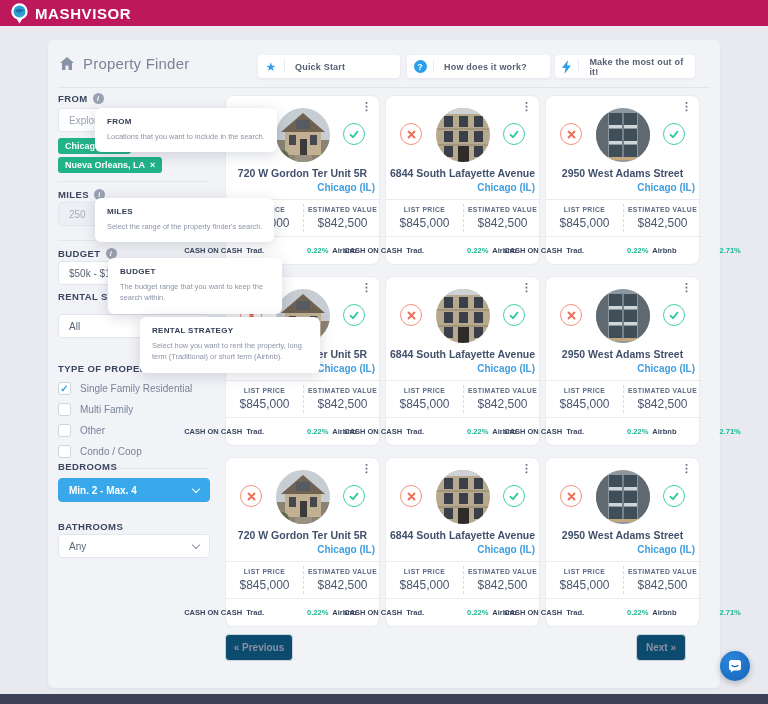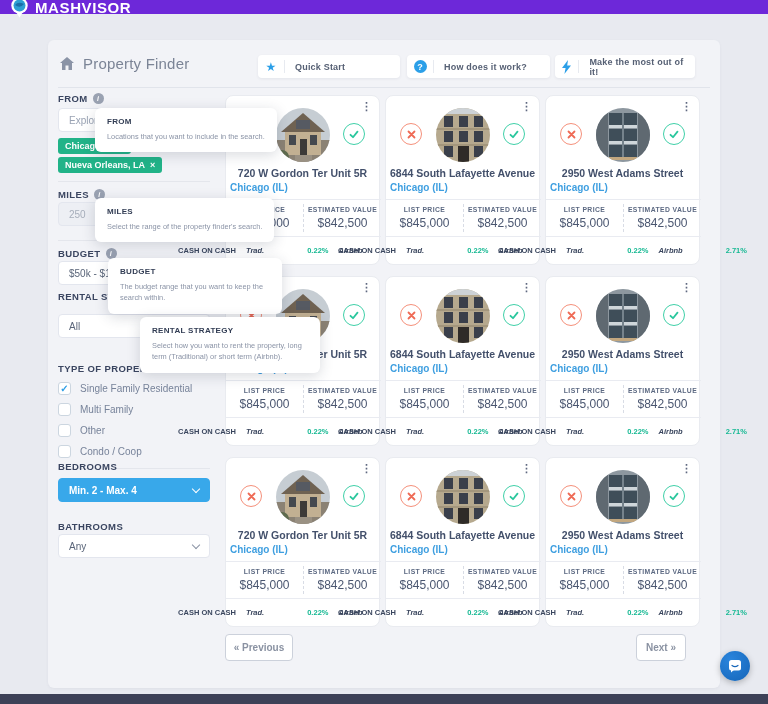--- a/index.html
+++ b/index.html
@@ -1,20 +1,20 @@
 <!DOCTYPE html>
 <html><head>
 <meta charset="utf-8">
 <style>
   html,body{margin:0;padding:0;}
   .app{position:relative;width:768px;height:704px;background:#e8eaf0;overflow:hidden;
        font-family:"Liberation Sans",sans-serif;-webkit-font-smoothing:antialiased;}
 
   
-  .navbar{position:absolute;left:0;top:0;width:768px;height:14px;background:#6d28d9;
+  .navbar{position:absolute;left:0;top:0;width:768px;height:26px;background:#be185d;
           display:flex;align-items:center;padding-left:10px;box-sizing:border-box;z-index:5;}
   .brand{display:flex;align-items:center;gap:6px;}
   .brand-text{color:#fff;font-weight:bold;font-size:15px;letter-spacing:.6px;}
 
   
   .panel{position:absolute;left:48px;top:40px;width:672px;height:648px;background:#f2f3f7;
          border-radius:6px;box-shadow:0 1px 3px rgba(60,70,100,.06);}
 
   
   .page-header{position:absolute;left:60px;top:55px;display:flex;align-items:center;gap:9px;z-index:2;}
@@ -76,37 +76,37 @@
         border-radius:8px;box-sizing:border-box;}
   .card-menu{position:absolute;right:7px;top:5px;color:#5f6880;font-size:11px;font-weight:bold;
              cursor:pointer;line-height:1;}
   .photo{position:absolute;left:50px;top:12px;width:54px;height:54px;border-radius:50%;cursor:pointer;}
   .circ{position:absolute;top:27px;width:22px;height:22px;border-radius:50%;box-sizing:border-box;
         background:#fff;display:flex;align-items:center;justify-content:center;cursor:pointer;}
   .reject{left:14px;border:1.5px solid #f5907b;}
   .accept{right:14px;border:1.5px solid #3fd0a8;}
   .addr{position:absolute;left:4px;right:4px;top:71px;text-align:center;font-size:10.5px;
         font-weight:bold;color:#43506b;white-space:nowrap;overflow:hidden;cursor:pointer;}
-  .city{position:absolute;left:4px;right:4px;top:86px;text-align:left;font-size:10px;
+  .city{position:absolute;left:4px;right:4px;top:86px;text-align:right;font-size:10px;
         font-weight:bold;color:#3f9fe0;cursor:pointer;}
   .ptable{position:absolute;left:0;top:103px;width:155px;height:36px;border-top:1px solid #e9ebf1;
           border-bottom:1px solid #e9ebf1;display:flex;}
   .pcell{flex:1;text-align:center;padding-top:6px;}
   .pdiv{width:0;border-left:1px dashed #d8dce5;margin:4px 0;}
   .plabel{font-size:6.8px;font-weight:bold;color:#5c6982;letter-spacing:.4px;}
   .pvalue{font-size:12px;color:#4a5670;margin-top:3px;}
   .cash{position:absolute;left:0;right:0;top:150px;display:flex;align-items:center;
         justify-content:center;gap:4px;white-space:nowrap;}
   .clabel,.ckey{font-size:7.5px;font-weight:bold;color:#3a465e;}
-  .ckey{margin-left:6px;font-style:italic;}
+  .ckey{}
   .cval{font-size:7.5px;font-weight:bold;color:#14b892;padding-left:39px;}
 
   
   .pagebtn{position:absolute;top:634px;height:27px;box-sizing:border-box;border:1px solid #ccd1db;
-           border-radius:4px;background:#ffffff;color:#8a92a2;font-size:10px;font-weight:bold;
+           border-radius:4px;background:#0c4a6e;color:#8a92a2;font-size:10px;font-weight:bold;
            display:flex;align-items:center;justify-content:center;cursor:pointer;z-index:2;}
   .prev{left:225px;width:68px;} .next{left:636px;width:50px;}
 
   
   .chat{position:absolute;left:720px;top:651px;width:30px;height:30px;border-radius:50%;
         background:radial-gradient(circle at 35% 30%,#2a85dd,#1565b8);z-index:80;cursor:pointer;
         display:flex;align-items:center;justify-content:center;box-shadow:0 2px 6px rgba(0,0,0,.25);}
   .footer{position:absolute;left:0;top:694px;width:768px;height:10px;background:#3d4157;z-index:5;}
 </style>
 </head>

